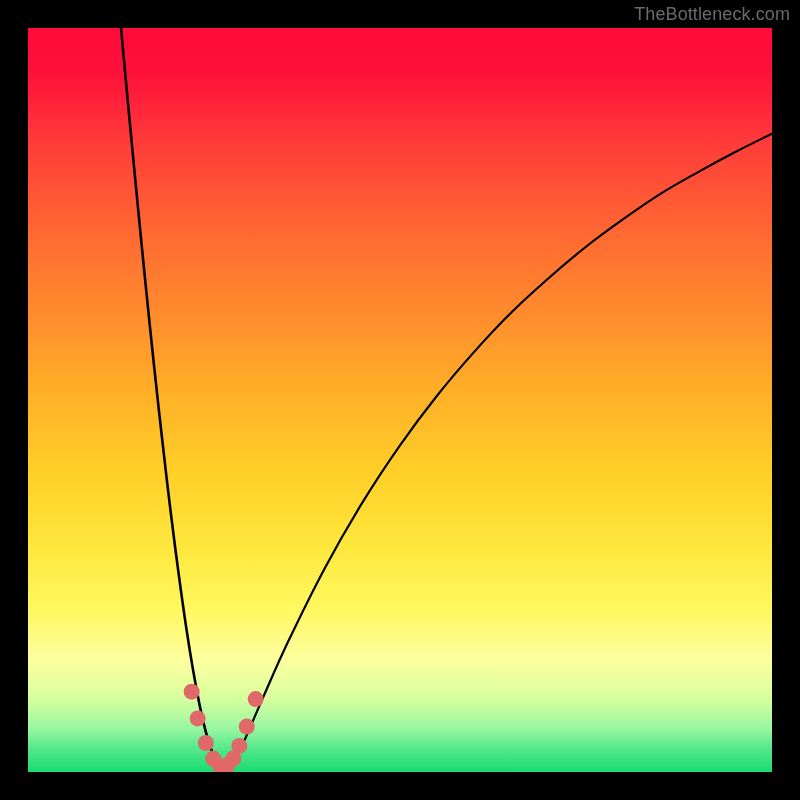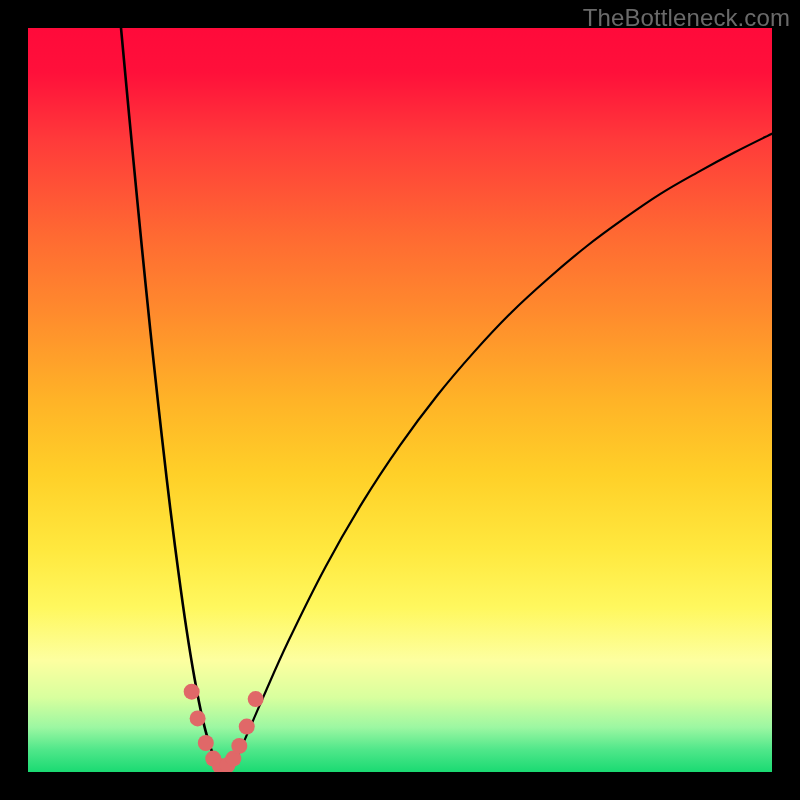--- a/index.html
+++ b/index.html
@@ -45,21 +45,21 @@
     left: 0;
     top: 0;
     width: 744px;
     height: 744px;
   }
   .watermark {
     position: absolute;
     top: 4px;
     right: 10px;
     font-family: Arial, Helvetica, sans-serif;
-    font-size: 24px;
+    font-size: 18px;
     font-weight: 400;
     color: #6a6a6a;
     letter-spacing: 0.1px;
     user-select: none;
     pointer-events: none;
   }
 </style>
 </head>
 <body>
 

